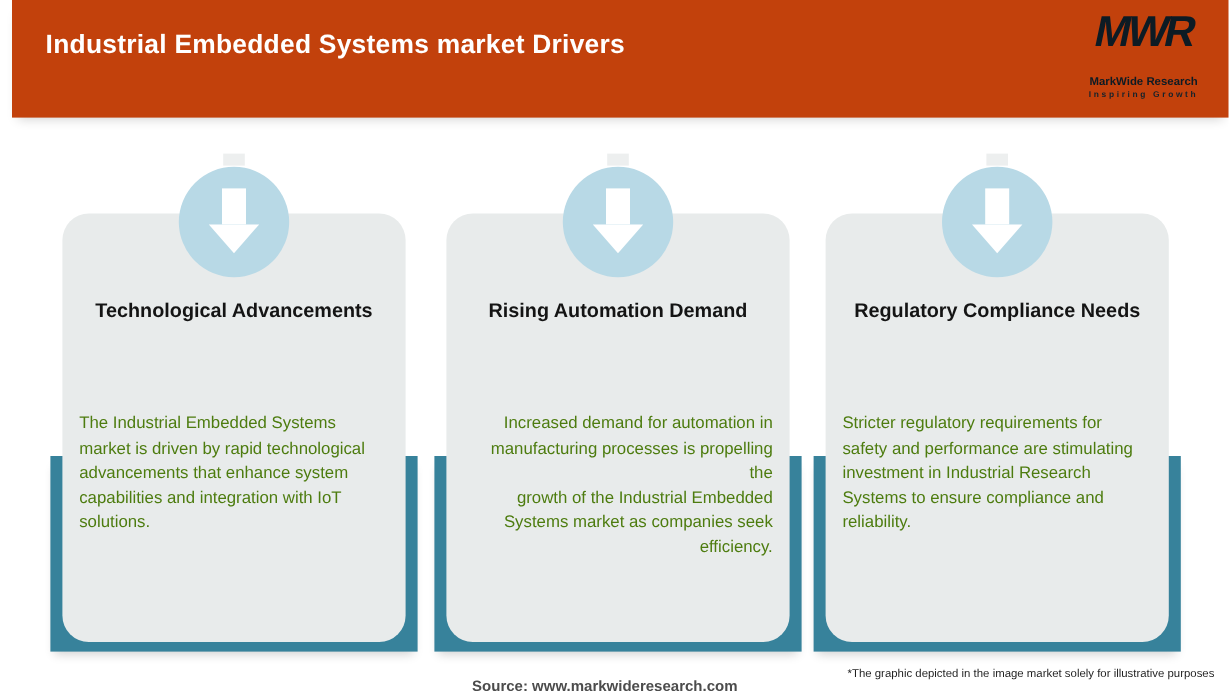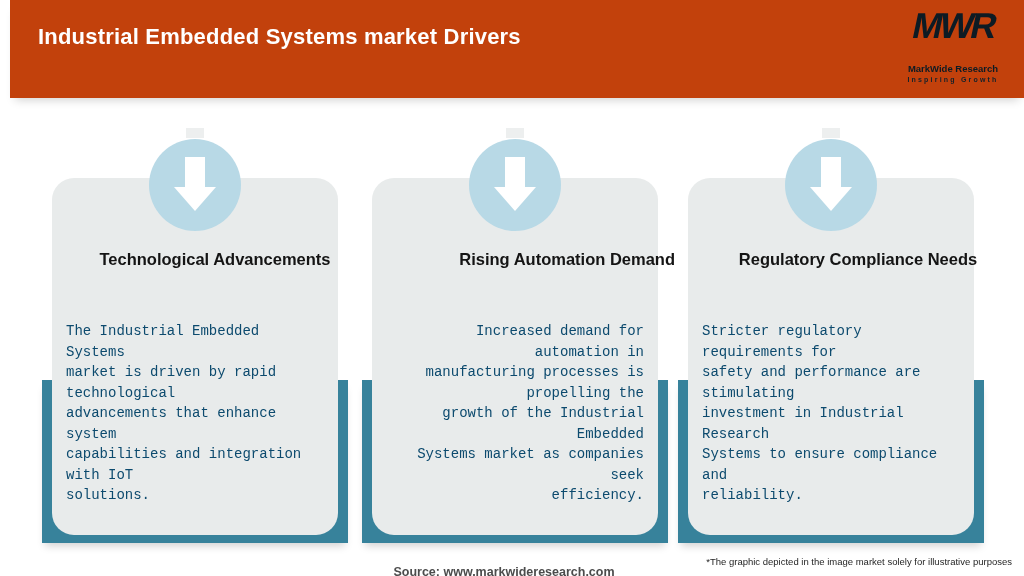--- a/index.html
+++ b/index.html
@@ -100,27 +100,26 @@
     position: absolute;
     top: 250px;
     width: 286px;
     text-align: center;
     font-size: 16.5px;
     font-weight: 700;
     color: #141414;
   }
   .card-body {
     position: absolute;
-    top: 321px;
+    top: 342px;
     width: 258px;
     font-size: 14px;
     line-height: 20.5px;
-    color: #0c4a6e;
+    color: #4d7c0f;
     white-space: pre-line;
-    font-family: Liberation Mono, monospace;
   }
 
   
   .source {
     position: absolute;
     left: 344px; top: 550px;
     width: 320px;
     text-align: center;
     font-size: 12.5px;
     font-weight: 700;
@@ -150,53 +149,53 @@
 
   <div class="backing" style="left:42px;"></div>
   <div class="card" style="left:52px;"></div>
   <div class="notch" style="left:186px;"></div>
   <div class="circle" style="left:149px;">
     <svg width="46" height="64" viewBox="0 0 46 64">
       <rect x="13" y="4" width="20" height="30" fill="#ffffff"></rect>
       <polygon points="2,34 44,34 23,58" fill="#ffffff"></polygon>
     </svg>
   </div>
-  <div class="card-title" style="left:52px;padding-left:20px;">Technological Advancements</div>
+  <div class="card-title" style="left:52px;">Technological Advancements</div>
   <div class="card-body" style="left:66px;">The Industrial Embedded Systems
 market is driven by rapid technological
 advancements that enhance system
 capabilities and integration with IoT
 solutions.</div>
 
   <div class="backing" style="left:362px;"></div>
   <div class="card" style="left:372px;"></div>
   <div class="notch" style="left:506px;"></div>
   <div class="circle" style="left:469px;">
     <svg width="46" height="64" viewBox="0 0 46 64">
       <rect x="13" y="4" width="20" height="30" fill="#ffffff"></rect>
       <polygon points="2,34 44,34 23,58" fill="#ffffff"></polygon>
     </svg>
   </div>
-  <div class="card-title" style="left:389px;text-align:right;">Rising Automation Demand</div>
+  <div class="card-title" style="left:372px;">Rising Automation Demand</div>
   <div class="card-body" style="left:386px;text-align:right;">Increased demand for automation in
 manufacturing processes is propelling the
 growth of the Industrial Embedded
 Systems market as companies seek
 efficiency.</div>
 
   <div class="backing" style="left:678px;"></div>
   <div class="card" style="left:688px;"></div>
   <div class="notch" style="left:822px;"></div>
   <div class="circle" style="left:785px;">
     <svg width="46" height="64" viewBox="0 0 46 64">
       <rect x="13" y="4" width="20" height="30" fill="#ffffff"></rect>
       <polygon points="2,34 44,34 23,58" fill="#ffffff"></polygon>
     </svg>
   </div>
-  <div class="card-title" style="left:688px;padding-left:27px;">Regulatory Compliance Needs</div>
+  <div class="card-title" style="left:688px;">Regulatory Compliance Needs</div>
   <div class="card-body" style="left:702px;">Stricter regulatory requirements for
 safety and performance are stimulating
 investment in Industrial Research
 Systems to ensure compliance and
 reliability.</div>
 
   <div class="source">Source: www.markwideresearch.com</div>
   <div class="disclaimer">*The graphic depicted in the image market solely for illustrative purposes</div>
 
 </div>

